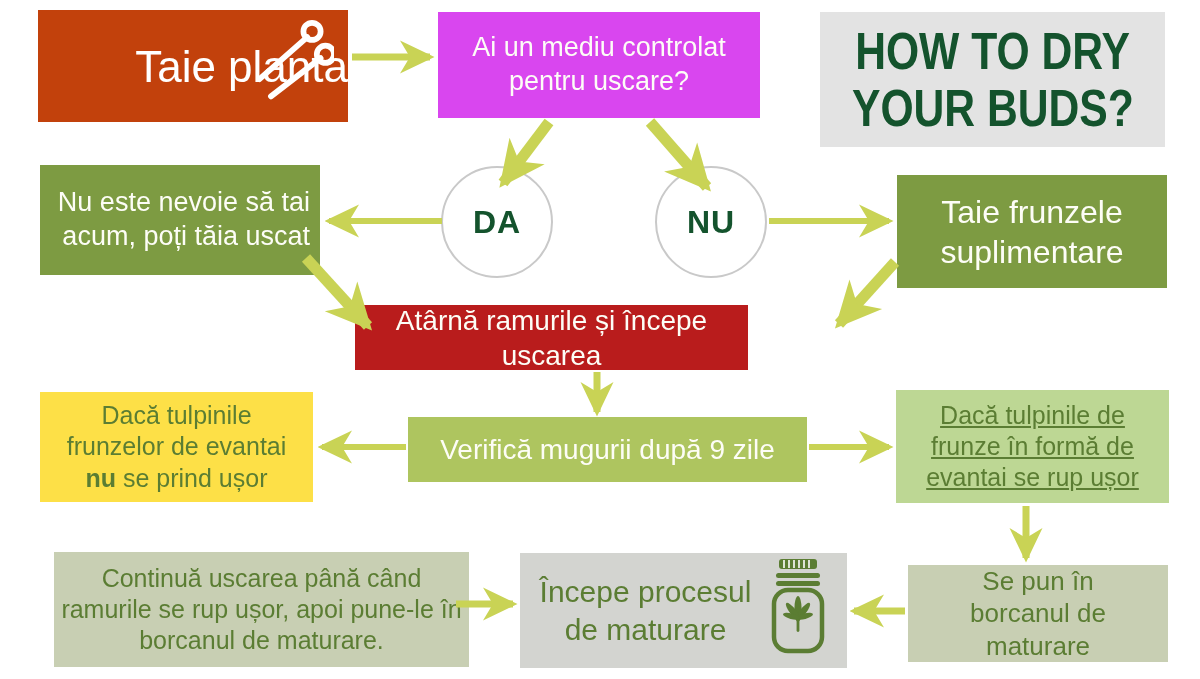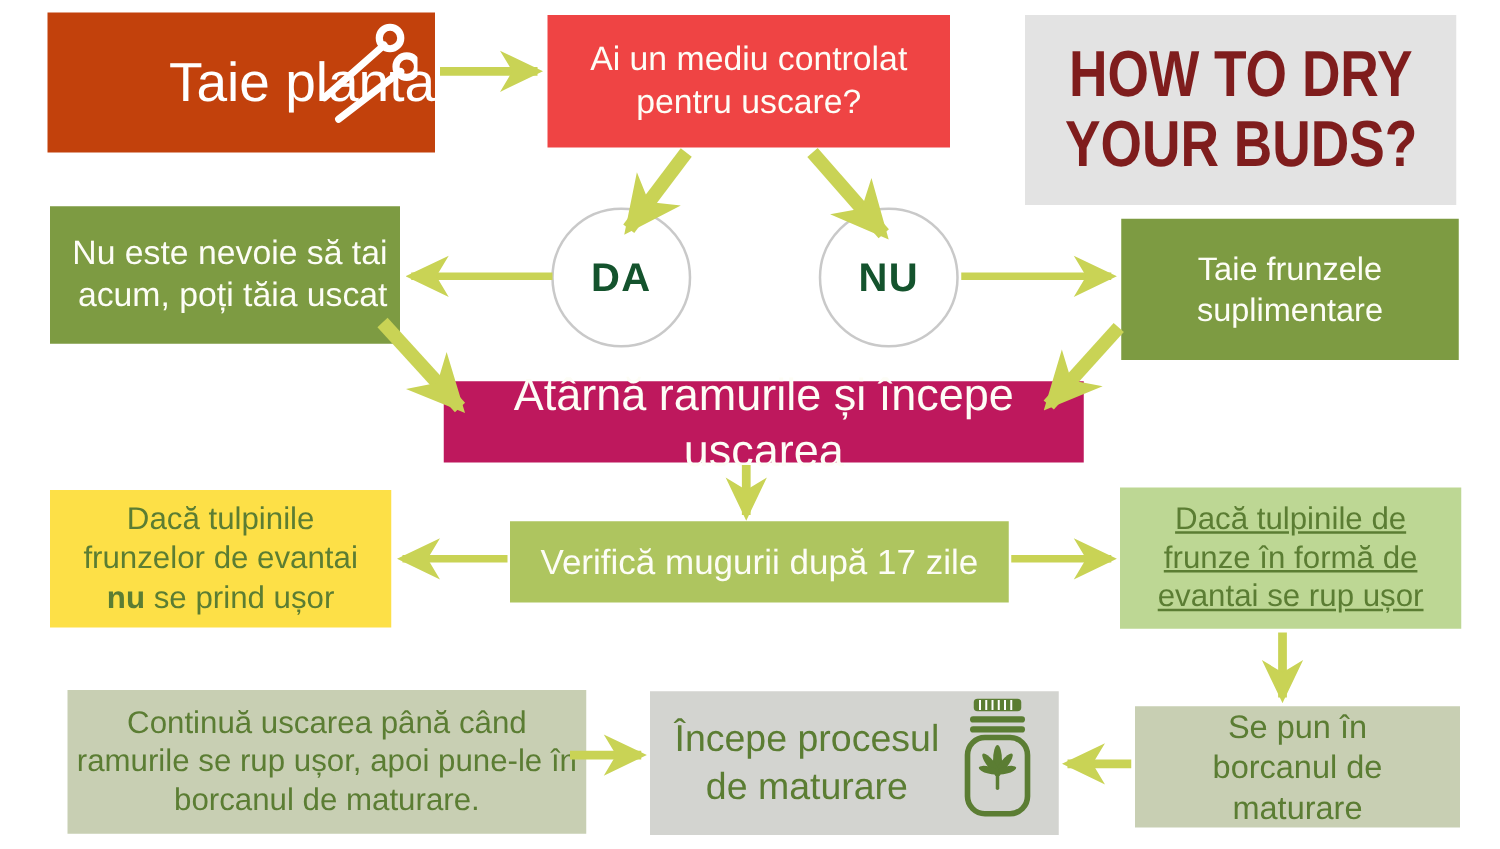--- a/index.html
+++ b/index.html
@@ -5,37 +5,37 @@
   html,body{margin:0;padding:0;}
   body{font-family:"Liberation Sans", sans-serif; background:#ffffff;}
   .canvas{position:relative; width:1200px; height:679px; background:#ffffff; overflow:hidden;}
 
   .box{position:absolute; display:flex; align-items:center; justify-content:center;
        text-align:center; box-sizing:border-box; line-height:1.25;}
 
   
   .cut-plant{left:38px; top:10px; width:310px; height:112px; background:#c2410c;
              color:#fff; font-size:44px; justify-content:flex-end; padding-left:28px;}
-  .question{left:438px; top:12px; width:322px; height:106px; background:#ef4444;
+  .question{left:438px; top:12px; width:322px; height:106px; background:#d946ef;
             color:#fdfdf6; font-size:27px; padding:0 14px;}
-  .title-box{left:820px; top:12px; width:345px; height:152px; background:#e3e3e3;
-             color:#7f1d1d; flex-direction:column; font-weight:bold;}
+  .title-box{left:820px; top:12px; width:345px; height:135px; background:#e3e3e3;
+             color:#14532d; flex-direction:column; font-weight:bold;}
   .title-box .tline{font-size:52px; line-height:1.08; transform:scaleX(0.82); letter-spacing:0px; white-space:nowrap;}
   .circle{position:absolute; width:112px; height:112px; border-radius:50%;
           background:#fff; border:2px solid #c9c9c9; display:flex; align-items:center;
           justify-content:center; font-weight:bold; font-size:32px; color:#14532d;
           letter-spacing:1px; box-sizing:border-box;}
   .circle-da{left:441px; top:166px;}
   .circle-nu{left:655px; top:166px;}
   .no-cut{left:40px; top:165px; width:280px; height:110px; background:#7d9b42;
           color:#fdfdf6; font-size:27px; padding:0 10px;text-align:right;}
   .trim{left:897px; top:175px; width:270px; height:113px; background:#7d9b42;
-        color:#fdfdf6; font-size:26px; padding:0 34px;}
-  .hang{left:355px; top:305px; width:512px; height:65px; background:#be185d;
-        color:#fdfdf6; font-size:36px;}
+        color:#fdfdf6; font-size:32px; padding:0 34px;}
+  .hang{left:355px; top:305px; width:393px; height:65px; background:#b91c1c;
+        color:#fdfdf6; font-size:28px;}
   .check{left:408px; top:417px; width:399px; height:65px; background:#aec55f;
          color:#fdfdf6; font-size:28px;}
   .cond-left{left:40px; top:392px; width:273px; height:110px; background:#fde047;
              color:#5b7d33; font-size:25px; padding:0 12px;}
   .cond-right{left:896px; top:390px; width:273px; height:113px; background:#bdd794;
               color:#5b7d33; font-size:25px; padding:0 12px;text-decoration:underline;}
   .continue{left:38px; top:552px; width:415px; height:115px; background:#c8cfb3;
             color:#5b7d33; font-size:25px; padding:0 6px;margin-left:16px;}
   .cure{left:520px; top:553px; width:327px; height:115px; background:#d3d4d0;
         color:#5b7d33; font-size:30px; gap:14px; padding:14px 10px;}
@@ -91,21 +91,21 @@
 
   <div class="box trim">
     <span>Taie frunzele suplimentare</span>
   </div>
 
   <div class="box hang">
     <span>Atârnă ramurile și începe uscarea</span>
   </div>
 
   <div class="box check">
-    <span>Verifică mugurii după 17 zile</span>
+    <span>Verifică mugurii după 9 zile</span>
   </div>
 
   <div class="box cond-left">
     <span><span>Dacă tulpinile frunzelor de evantai </span><span class="emph">nu</span><span> se prind ușor</span></span>
   </div>
   <div class="box cond-right">
     <span>Dacă tulpinile de frunze în formă de evantai se rup ușor</span>
   </div>
 
   <div class="box continue">

